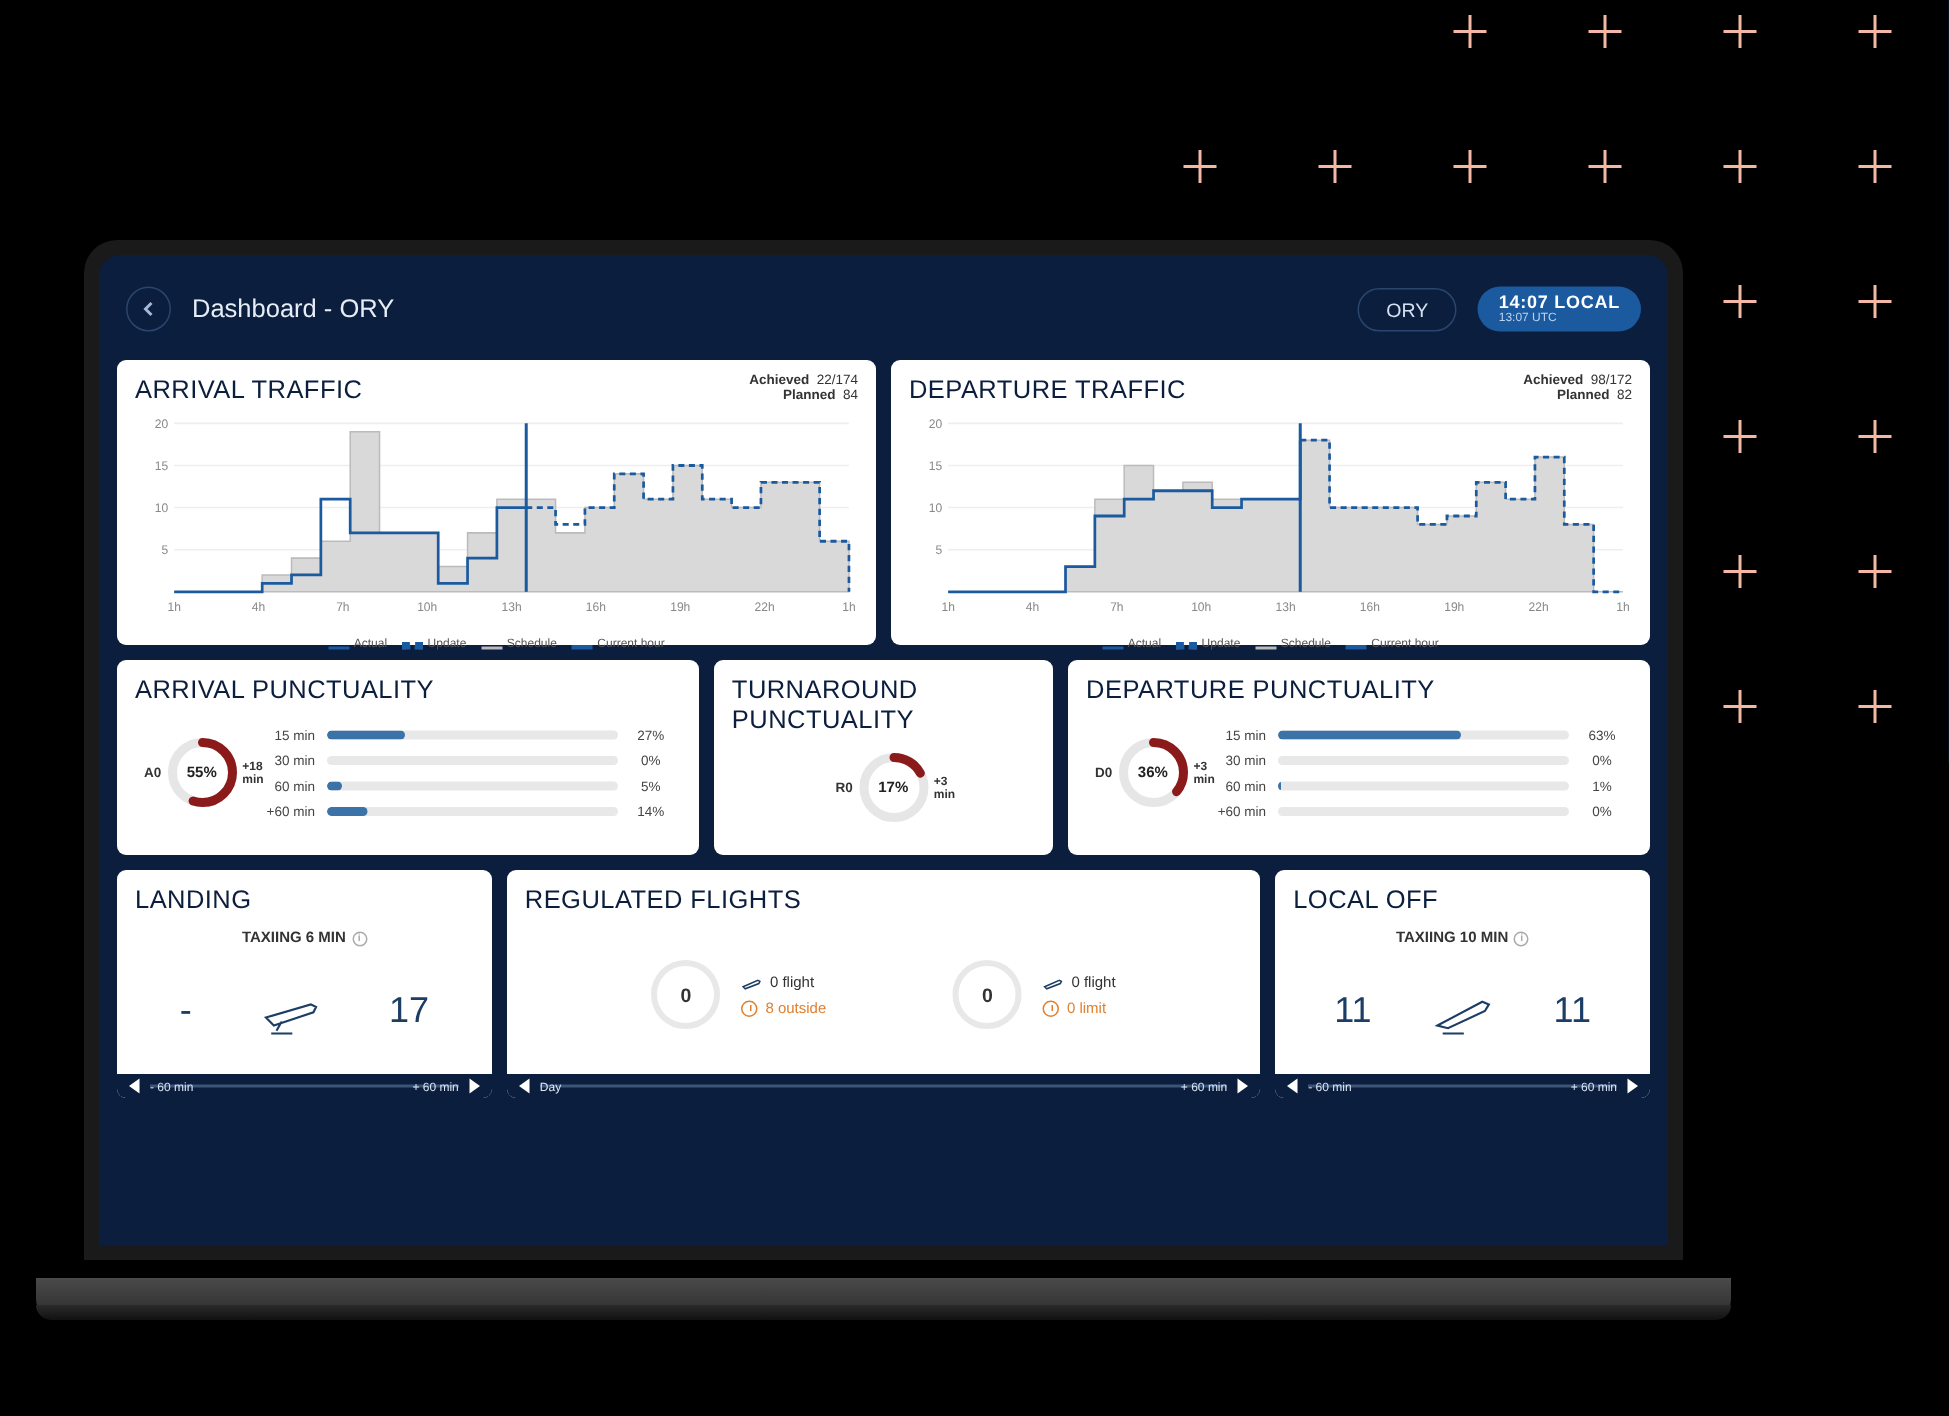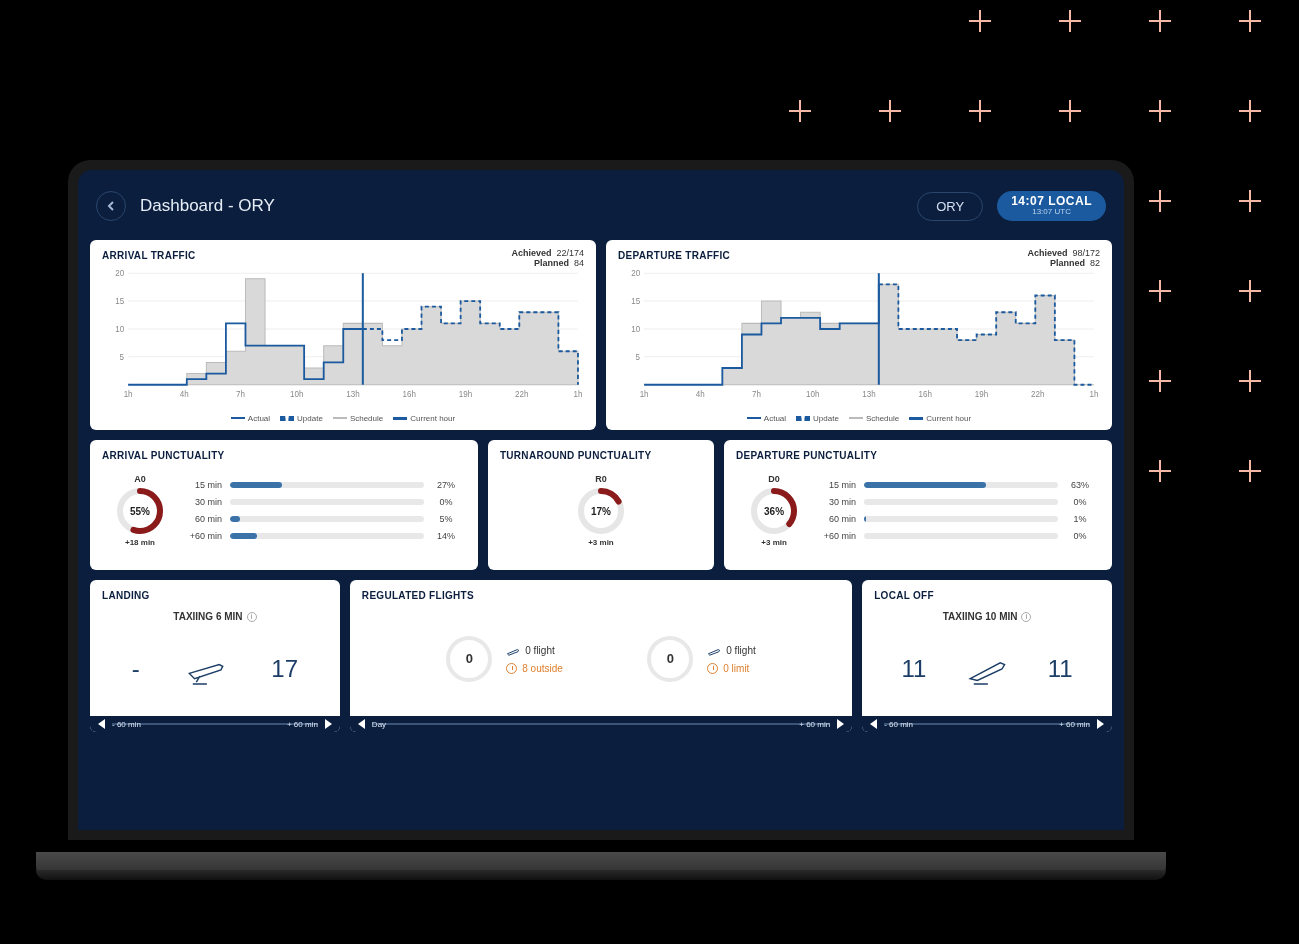--- a/index.html
+++ b/index.html
@@ -2,56 +2,56 @@
 <html><head>
 <meta charset="utf-8">
 <style>
 *{box-sizing:border-box;margin:0;padding:0;font-family:Arial,Helvetica,sans-serif}
 body{background:#000;width:1299px;height:944px;position:relative;overflow:hidden}
 .crosses{position:absolute;top:0;right:0;width:540px;height:520px;pointer-events:none}
 .cross{position:absolute;width:22px;height:22px}
 .cross::before,.cross::after{content:"";position:absolute;background:#F4B8A4}
 .cross::before{left:50%;top:0;width:2px;height:100%;margin-left:-1px}
 .cross::after{top:50%;left:0;height:2px;width:100%;margin-top:-1px}
-.laptop{position:absolute;top:160px;left:36px;width:1130px;height:720px}
+.laptop{position:absolute;top:160px;left:24px;width:1130px;height:720px}
 .bezel{position:absolute;top:0;left:32px;right:32px;height:680px;background:#1a1a1a;border-radius:22px 22px 0 0;padding:10px}
 .screen{width:100%;height:100%;background:#0B1E3D;border-radius:14px 14px 0 0;overflow:hidden;padding:12px 12px 0 12px;display:flex;flex-direction:column;gap:10px}
 .base{position:absolute;bottom:0;left:0;right:0;height:28px;background:linear-gradient(#4a4a4a,#2a2a2a);border-radius:0 0 14px 14px}
 .base::after{content:"";position:absolute;left:0;right:0;bottom:0;height:10px;background:linear-gradient(#2a2a2a,#111);border-radius:0 0 14px 14px}
 .header{display:flex;align-items:center;gap:14px;height:48px;padding:0 6px}
 .back-btn{width:30px;height:30px;border:1px solid #2a466e;border-radius:50%;display:flex;align-items:center;justify-content:center;cursor:pointer}
 .back-btn svg{width:10px;height:10px;stroke:#a6b8d4;fill:none;stroke-width:2}
 .title{color:#e6edf7;font-size:17px;font-weight:400}
 .spacer{flex:1}
 .pill{border:1px solid #2a466e;color:#d5e1f2;border-radius:18px;padding:6px 18px;font-size:13px;cursor:pointer}
-.time-badge{background:#1b5a9e;color:#fff;border-radius:16px;padding:4px 14px;text-align:center;line-height:1.1}
+.time-badge{background:#1b5a9e;color:#fff;border-radius:16px;padding:4px 14px;text-align:left;line-height:1.1}
 .time-badge .t1{font-size:12px;font-weight:700;letter-spacing:0.5px}
 .time-badge .t2{font-size:8px;color:#bcd4ef}
 .row{display:flex;gap:10px}
 .card{background:#fff;border-radius:6px;padding:10px 12px;color:#0b1e3d;position:relative}
-.card-title{font-size:10px;font-weight:700;color:#0b1e3d;letter-spacing:0.3px}
+.card-title{font-size:17px;font-weight:400;color:#0b1e3d;letter-spacing:0.3px}
 .traffic{flex:1;height:190px;display:flex;flex-direction:column}
 .stats{position:absolute;top:8px;right:12px;text-align:right;font-size:9px;color:#333}
 .stats b{font-weight:700}
 .chart{flex:1;position:relative;margin-top:6px}
 .chart svg{width:100%;height:100%}
 .legend{display:flex;justify-content:center;gap:10px;font-size:8px;color:#555;margin-top:2px}
-.legend span{display:flex;align-items:center;gap:3px}
+.legend span{display:flex;align-items:flex-end;gap:3px}
 .lseg{width:14px;height:0;border-top:2px solid}
 .lseg.actual{border-color:#1b5a9e}
 .lseg.update{border-color:#1b5a9e;border-style:dashed}
 .lseg.schedule{border-color:#bbb}
 .lseg.current{border-color:#1b5a9e;border-top-width:3px}
 .punct-row{display:flex;gap:10px}
 .punct{height:130px;display:flex;flex-direction:column}
 .punct.p1{flex:1.35}
 .punct.p2{flex:0.75}
 .punct.p3{flex:1.35}
 .punct-body{flex:1;display:flex;align-items:center;gap:14px;padding:4px 6px}
-.gauge{width:64px;display:flex;flex-direction:column;align-items:center;gap:3px}
+.gauge{width:64px;display:flex;flex-direction:row;align-items:center;gap:3px}
 .gauge-label{font-size:9px;color:#333;font-weight:700}
 .gauge-ring{position:relative;width:48px;height:48px}
 .gauge-ring svg{width:48px;height:48px;transform:rotate(-90deg)}
 .gauge-pct{position:absolute;inset:0;display:flex;align-items:center;justify-content:center;font-size:10px;font-weight:700;color:#222}
 .gauge-sub{font-size:8px;color:#333;font-weight:700}
 .bars{flex:1;display:flex;flex-direction:column;gap:7px}
 .bar-row{display:flex;align-items:center;gap:8px;font-size:9px;color:#444}
 .bar-row .lbl{width:36px;text-align:right}
 .bar-row .pct{width:28px;text-align:center}
 .bar-track{flex:1;height:6px;background:#e8e8e8;border-radius:3px;overflow:hidden}

